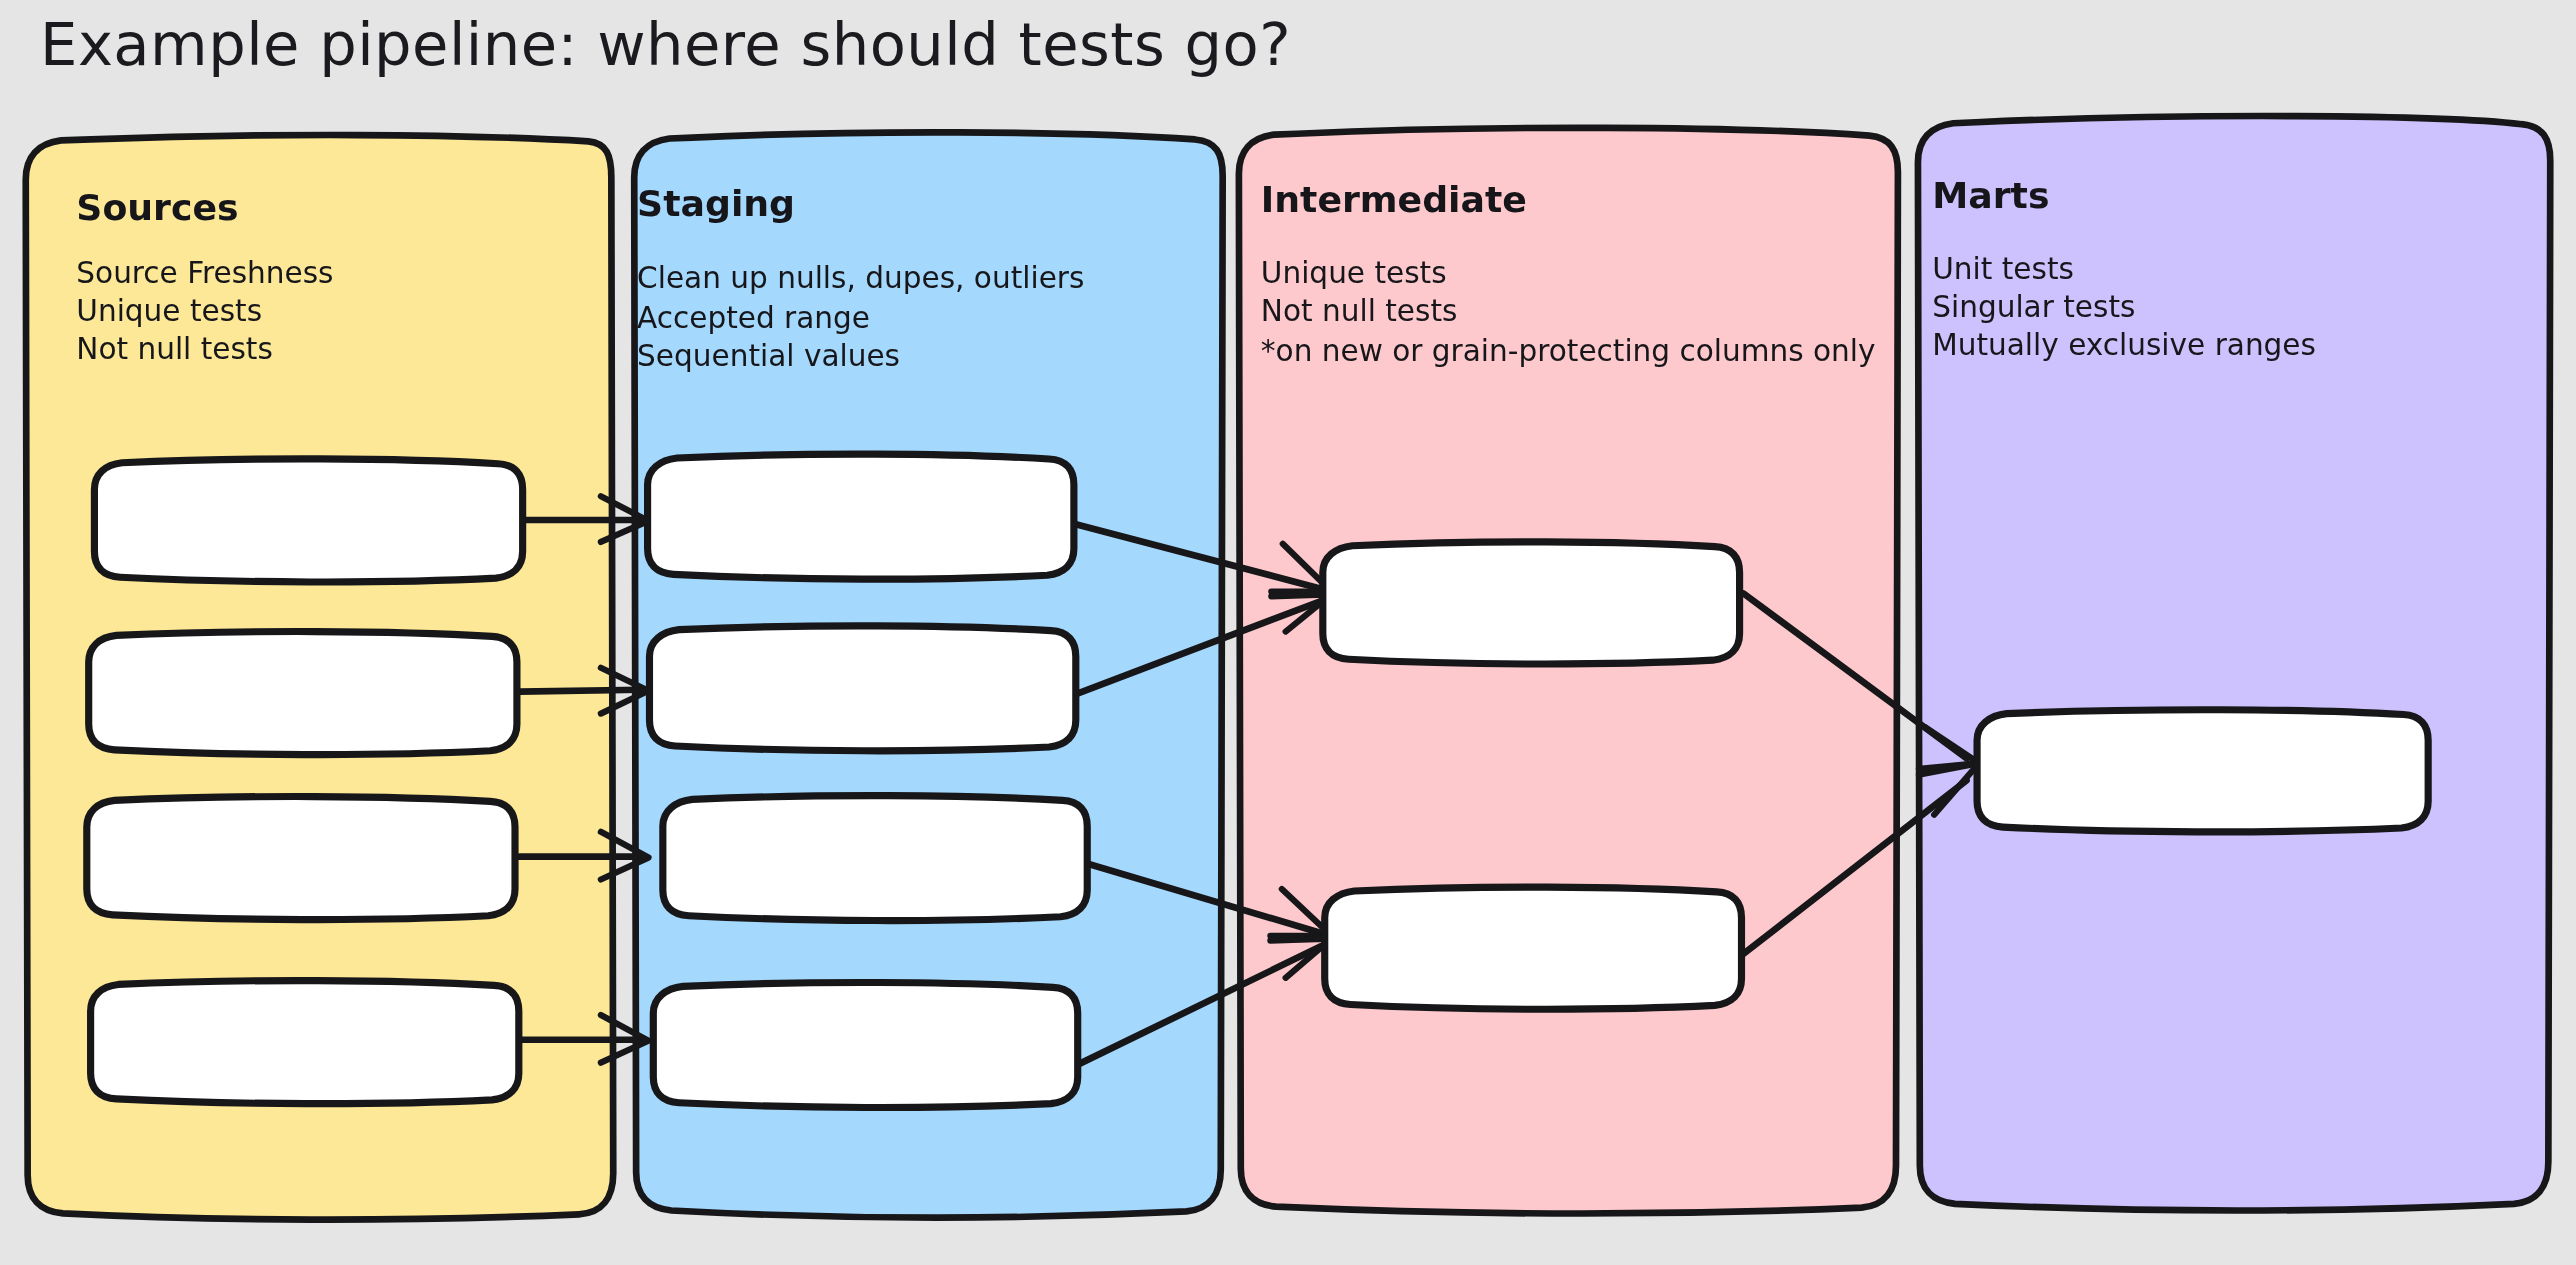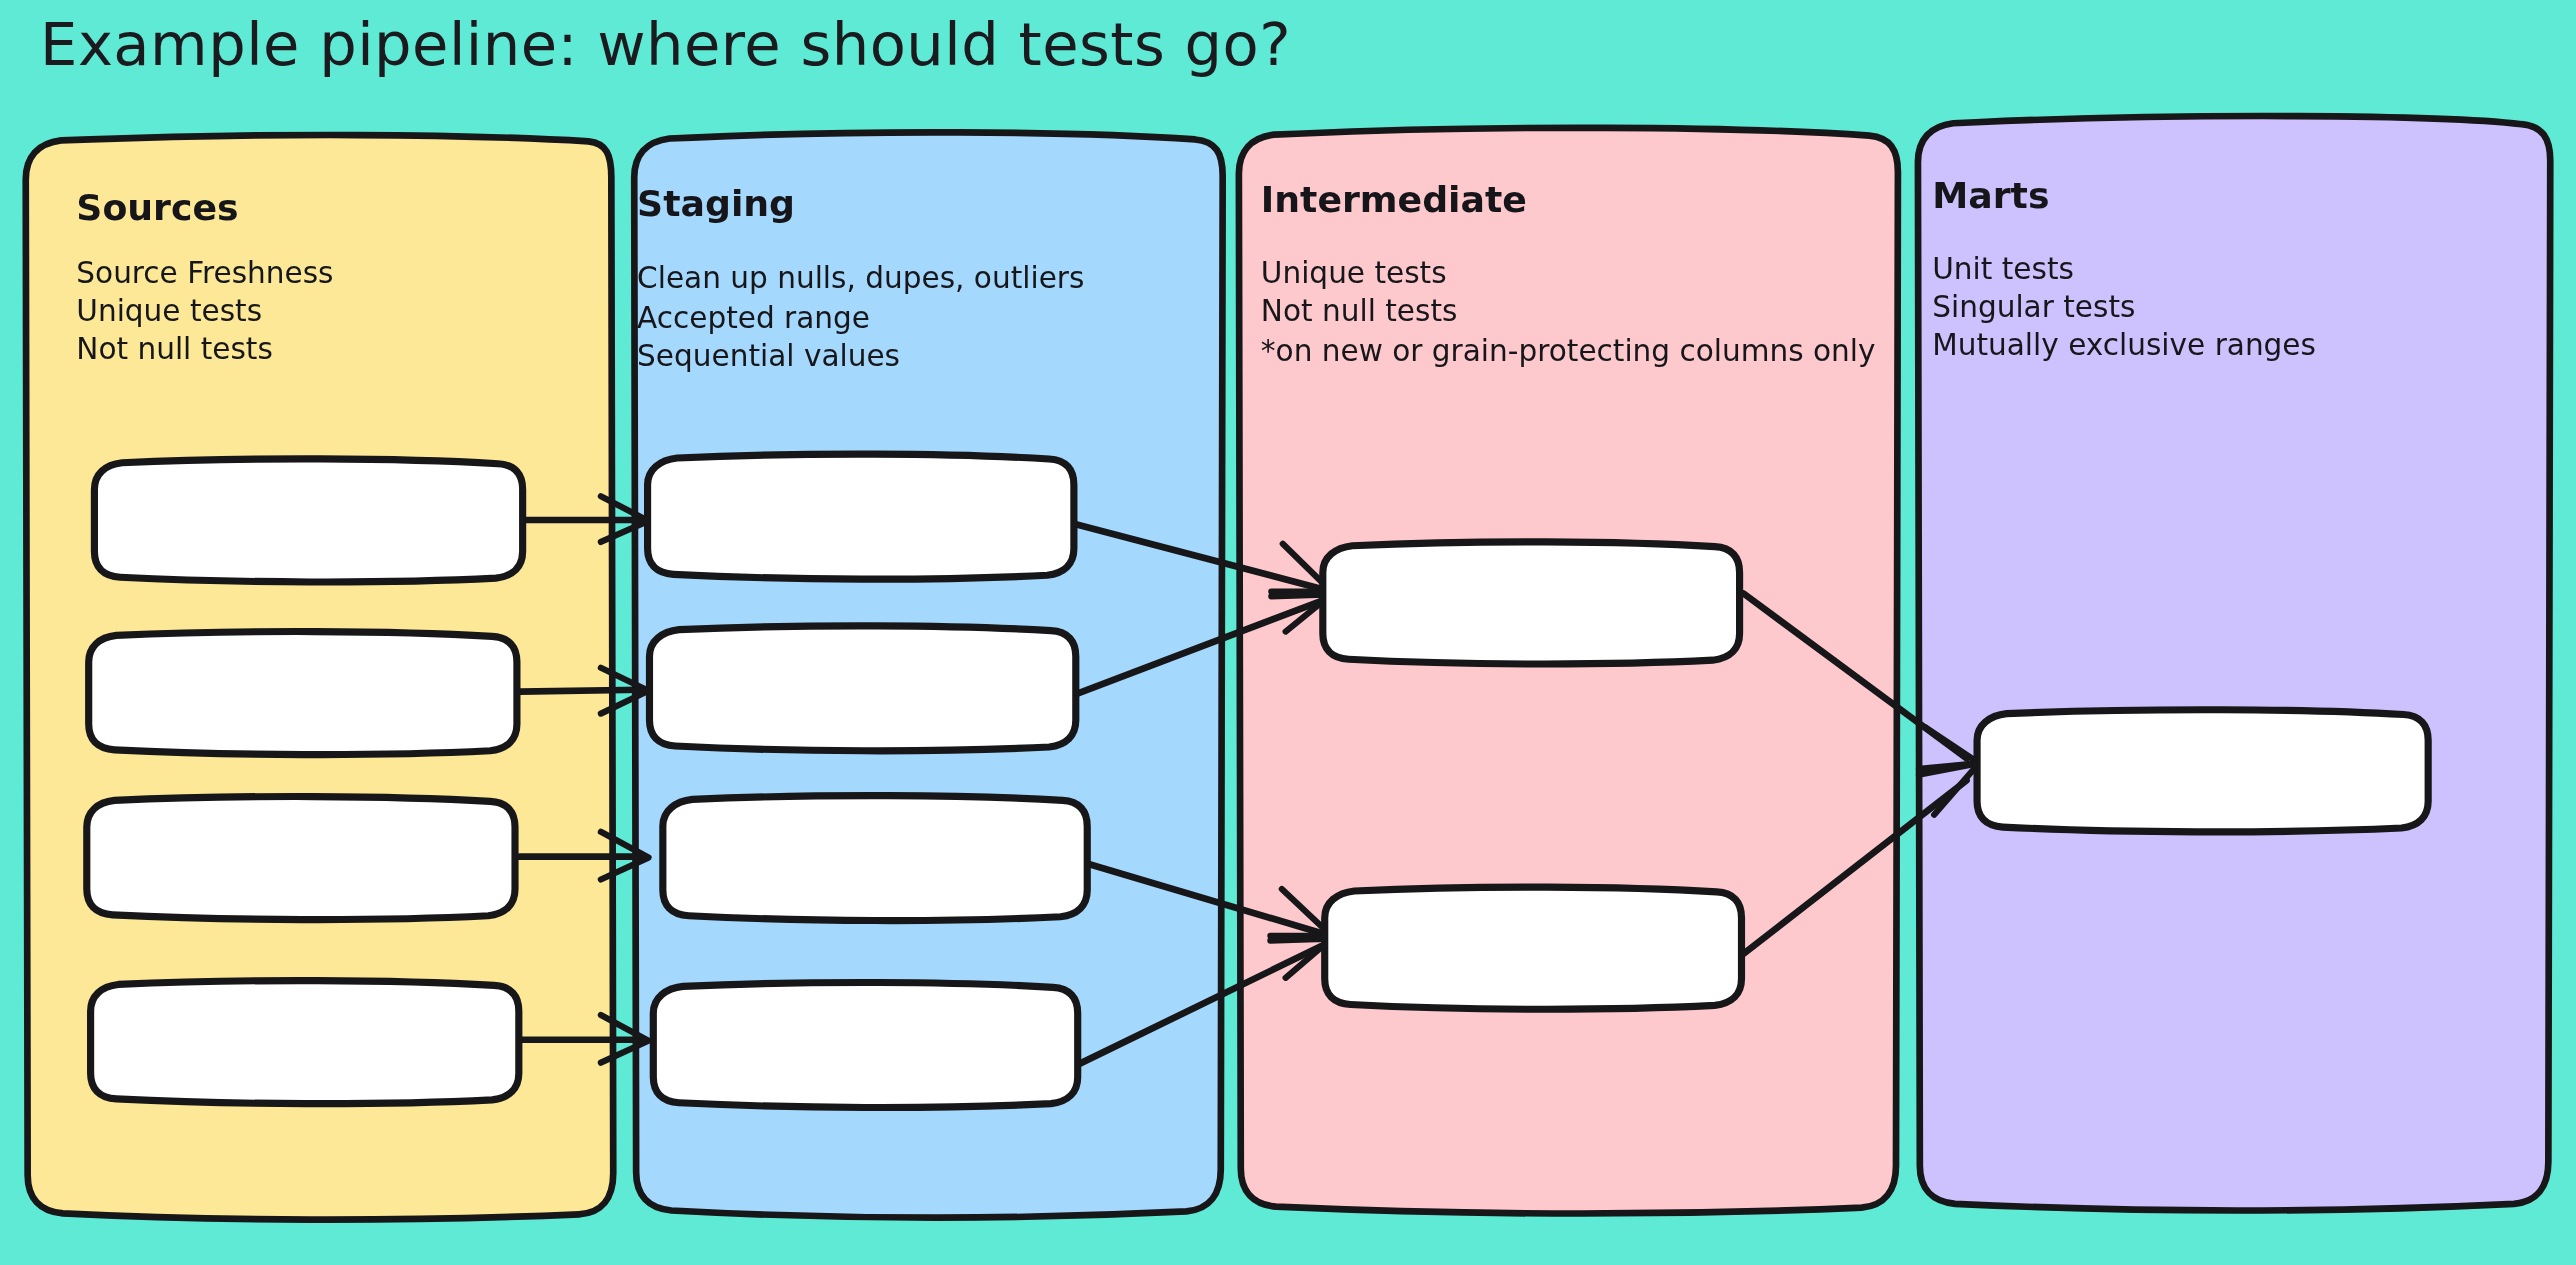--- a/index.html
+++ b/index.html
@@ -10,21 +10,21 @@
   body {
     width: 2576px;
     height: 1266px;
     overflow: hidden;
     font-family: "DejaVu Sans", sans-serif;
   }
   #stage {
     position: relative;
     width: 2576px;
     height: 1266px;
-    background: #5eead4;
+    background: #e5e5e5;
   }
   #diagram-svg {
     position: absolute;
     left: 0;
     top: 0;
     width: 2576px;
     height: 1266px;
   }
   .title-text {
     font-family: "DejaVu Sans", sans-serif;

